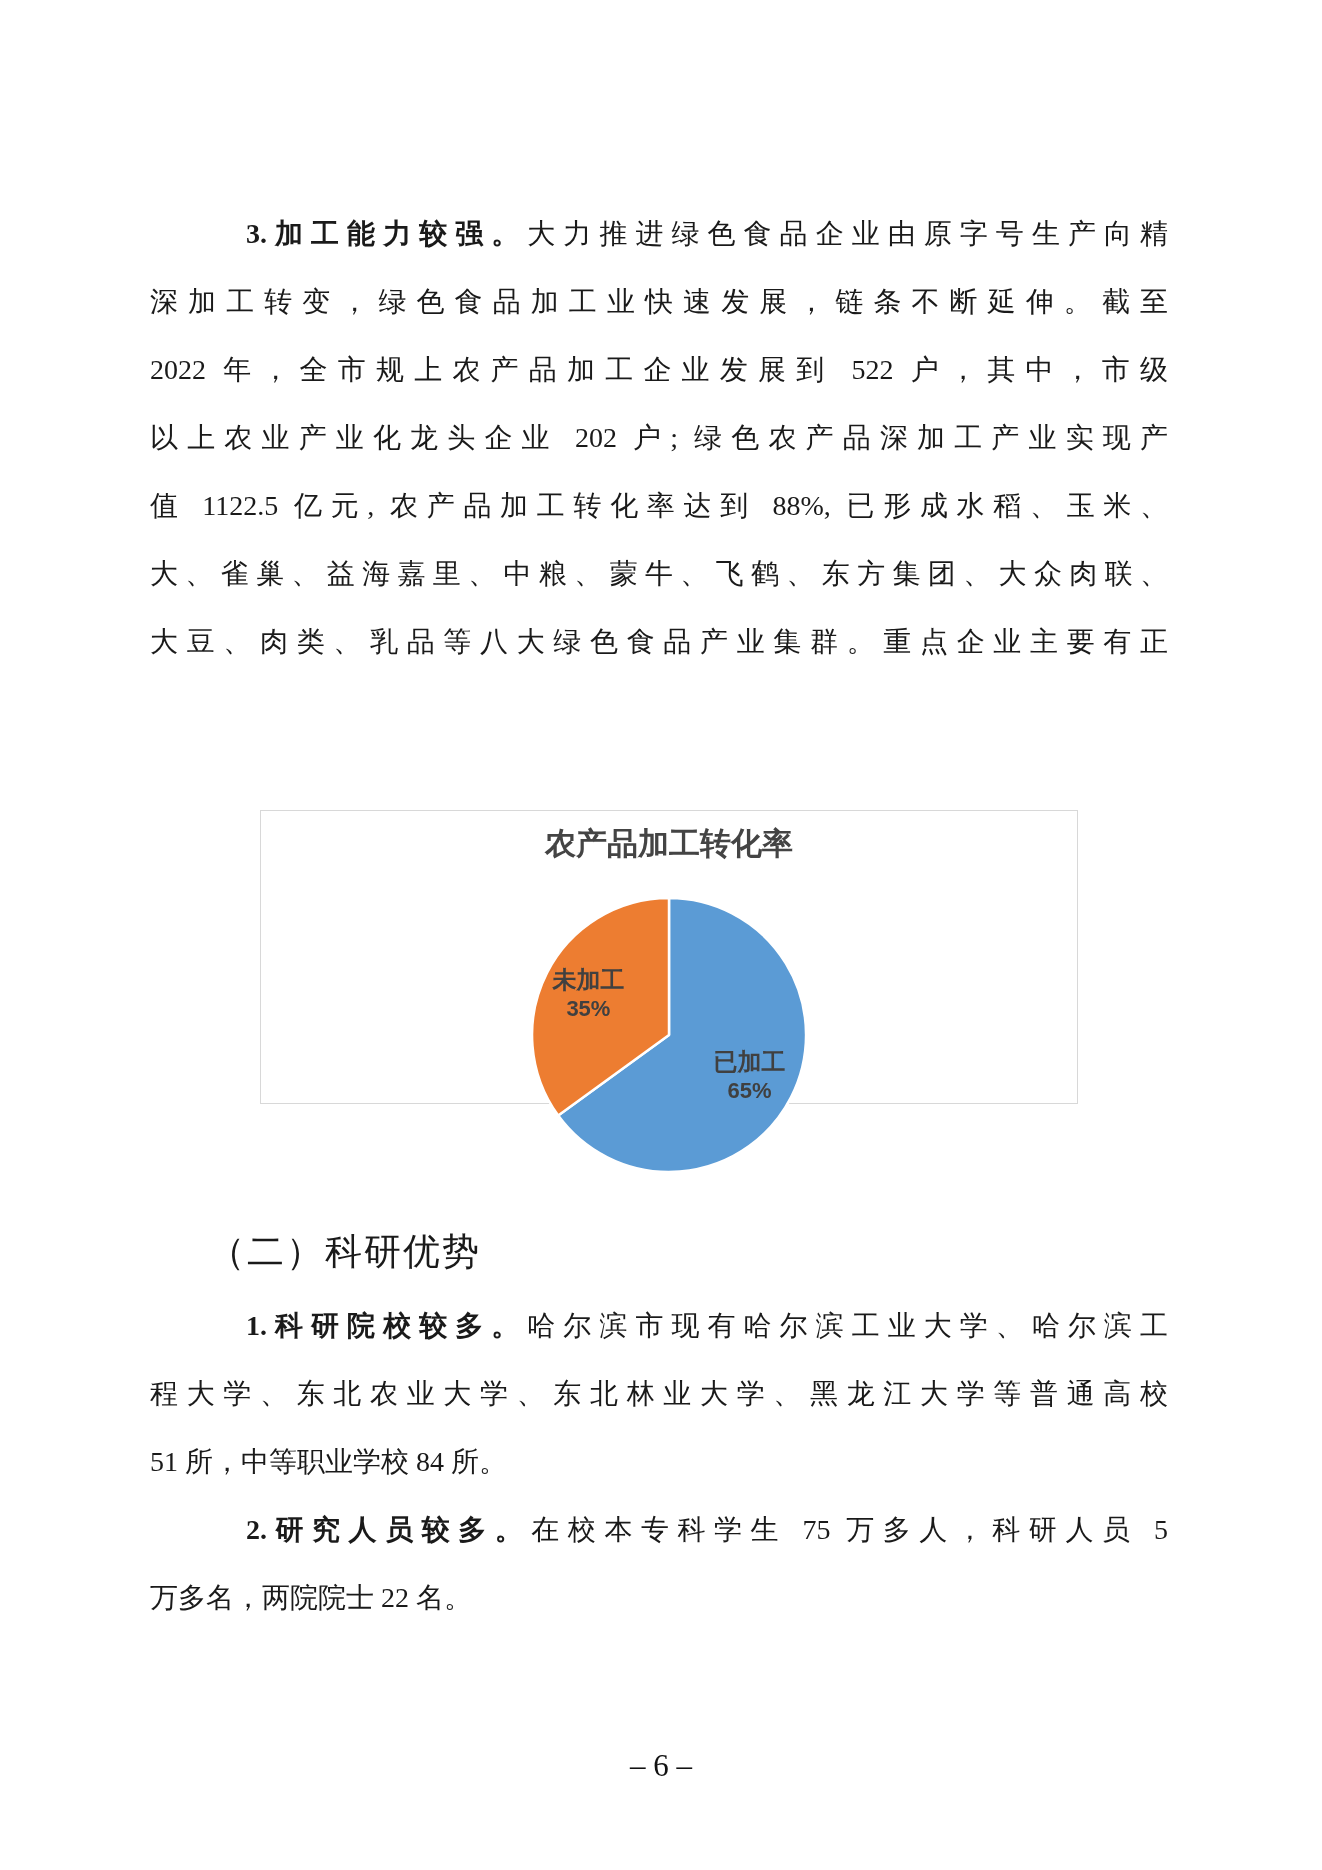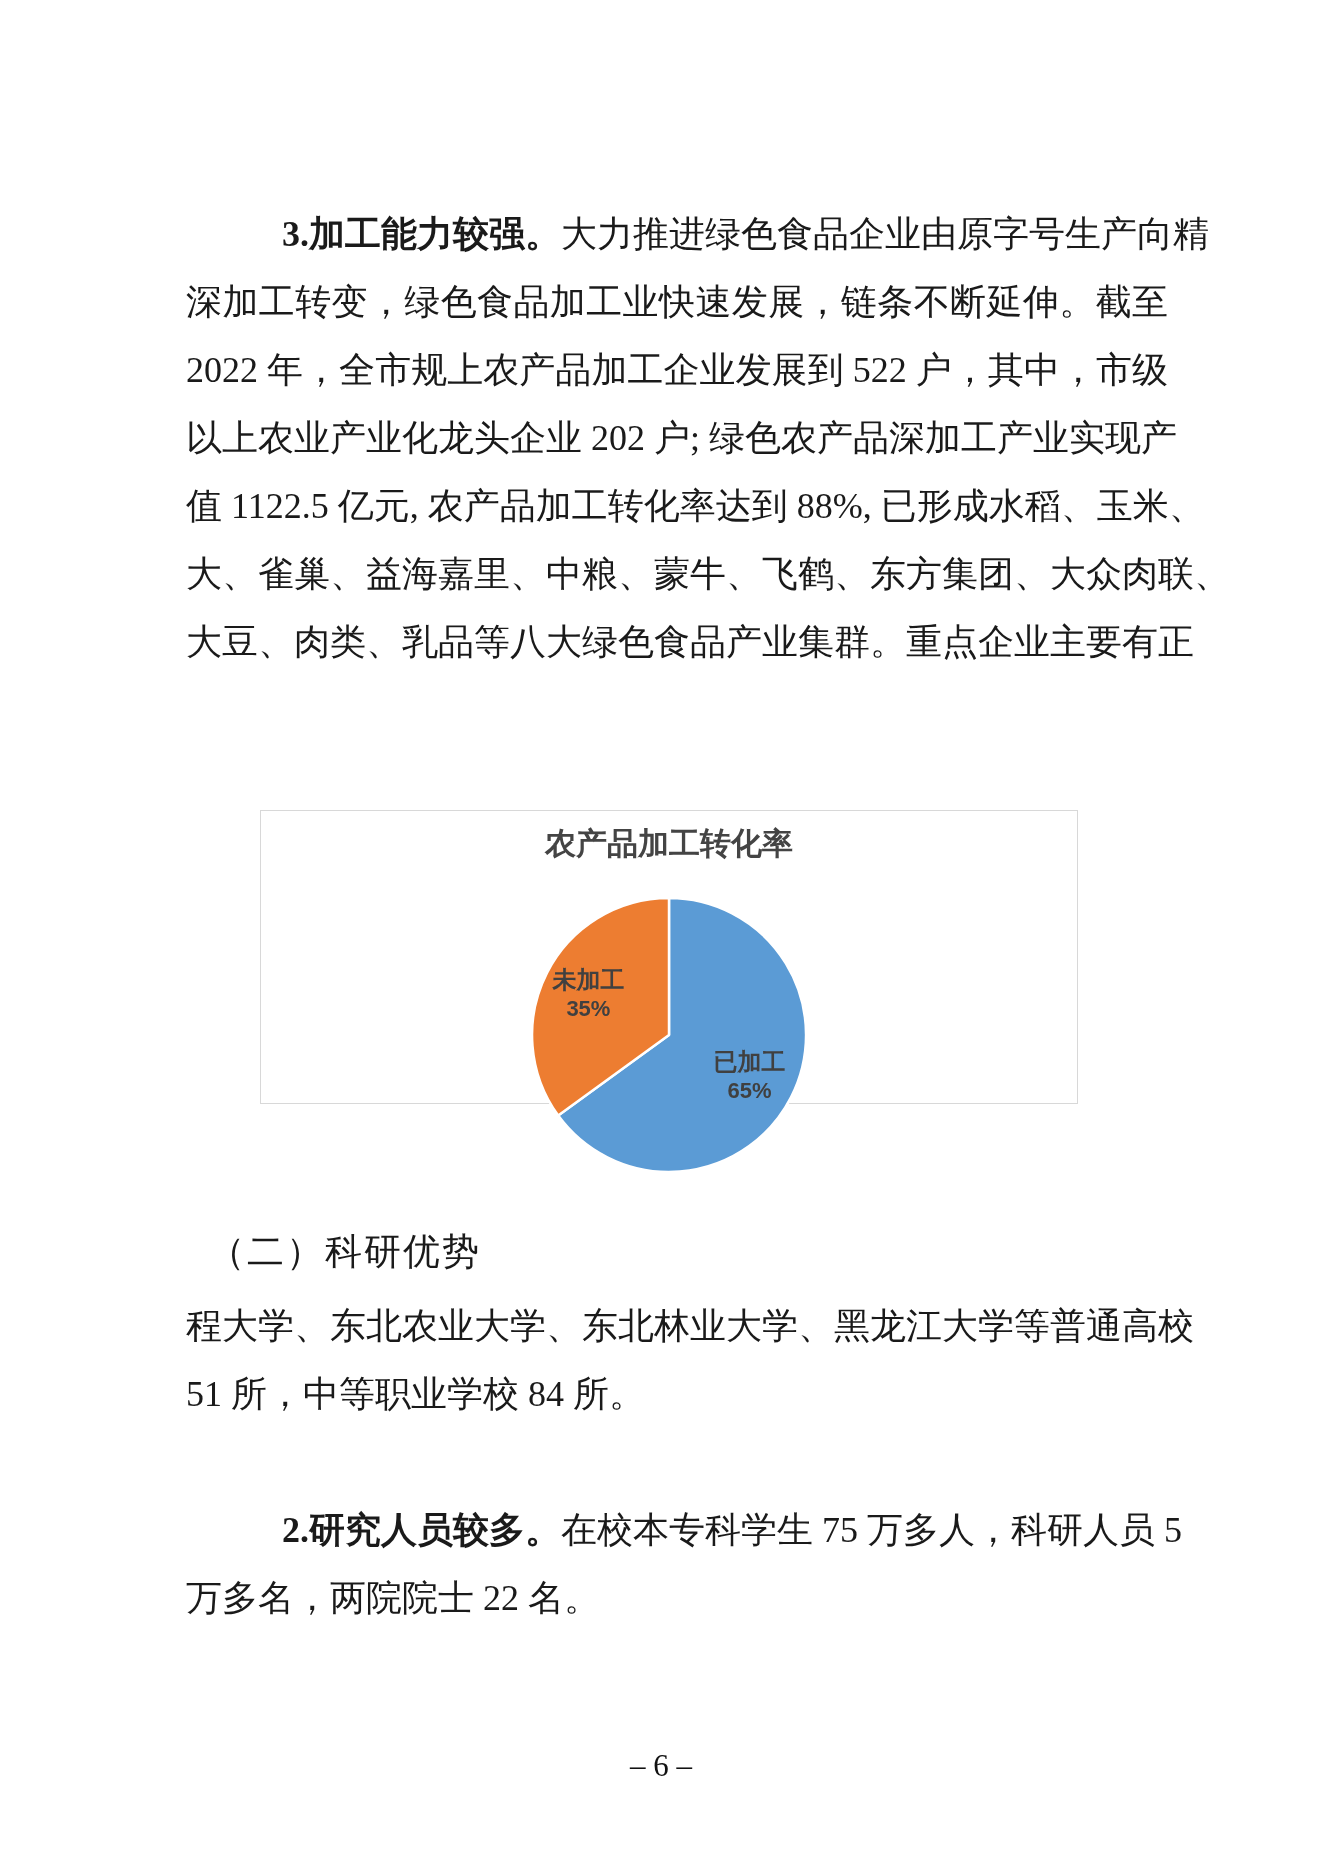--- a/index.html
+++ b/index.html
@@ -9,26 +9,25 @@
     height: 1870px;
     background: #ffffff;
     overflow: hidden;
     font-family: "Liberation Serif", "DejaVu Serif", serif;
     color: #1a1a1a;
   }
   .para { position: absolute; left: 150px; width: 1018px; }
   .line {
     height: 68px;
     line-height: 68px;
-    font-size: 36px;
+    font-size: 28px;
     text-align: justify;
     text-align-last: justify;
     white-space: nowrap;
     overflow: visible;
-    margin-left: 36px;
   }
   .line.lastline { text-align-last: left; }
   .line.firstline { padding-left: 96px; }
   .lead { font-weight: bold; }
   .section-heading {
     position: absolute;
     left: 136px;
     top: 1218px;
     width: 1018px;
     height: 68px;
@@ -92,20 +91,21 @@
         <text x="488.6" y="287.0" text-anchor="middle" font-size="22" font-weight="bold" fill="#404040" font-family="&quot;Liberation Sans&quot;, sans-serif">65%</text>
         <path d="M 408 224 L 297.2 304.5 A 137 137 0 0 1 408.0 87.0 Z" fill="#ED7D31" stroke="#ffffff" stroke-width="2.5" stroke-linejoin="round"></path>
         <text x="327.4" y="177.0" text-anchor="middle" font-size="24" font-weight="bold" fill="#404040" font-family="&quot;Liberation Sans&quot;, sans-serif">未加工</text>
         <text x="327.4" y="205.0" text-anchor="middle" font-size="22" font-weight="bold" fill="#404040" font-family="&quot;Liberation Sans&quot;, sans-serif">35%</text>
       </svg>
   </div>
 
   <div class="section-heading">（二）科研优势</div>
 
   <div class="para" style="top:1292px;">
+    <div class="line firstline"><span class="lead">1.科研院校较多。</span><span>哈尔滨市现有哈尔滨工业大学、哈尔滨工</span></div>
     <div class="line">程大学、东北农业大学、东北林业大学、黑龙江大学等普通高校</div>
     <div class="line lastline">51 所，中等职业学校 84 所。</div>
   </div>
 
   <div class="para" style="top:1496px;">
     <div class="line firstline"><span class="lead">2.研究人员较多。</span><span>在校本专科学生 75 万多人，科研人员 5</span></div>
     <div class="line lastline">万多名，两院院士 22 名。</div>
   </div>
 
   <div class="page-number">– 6 –</div>

